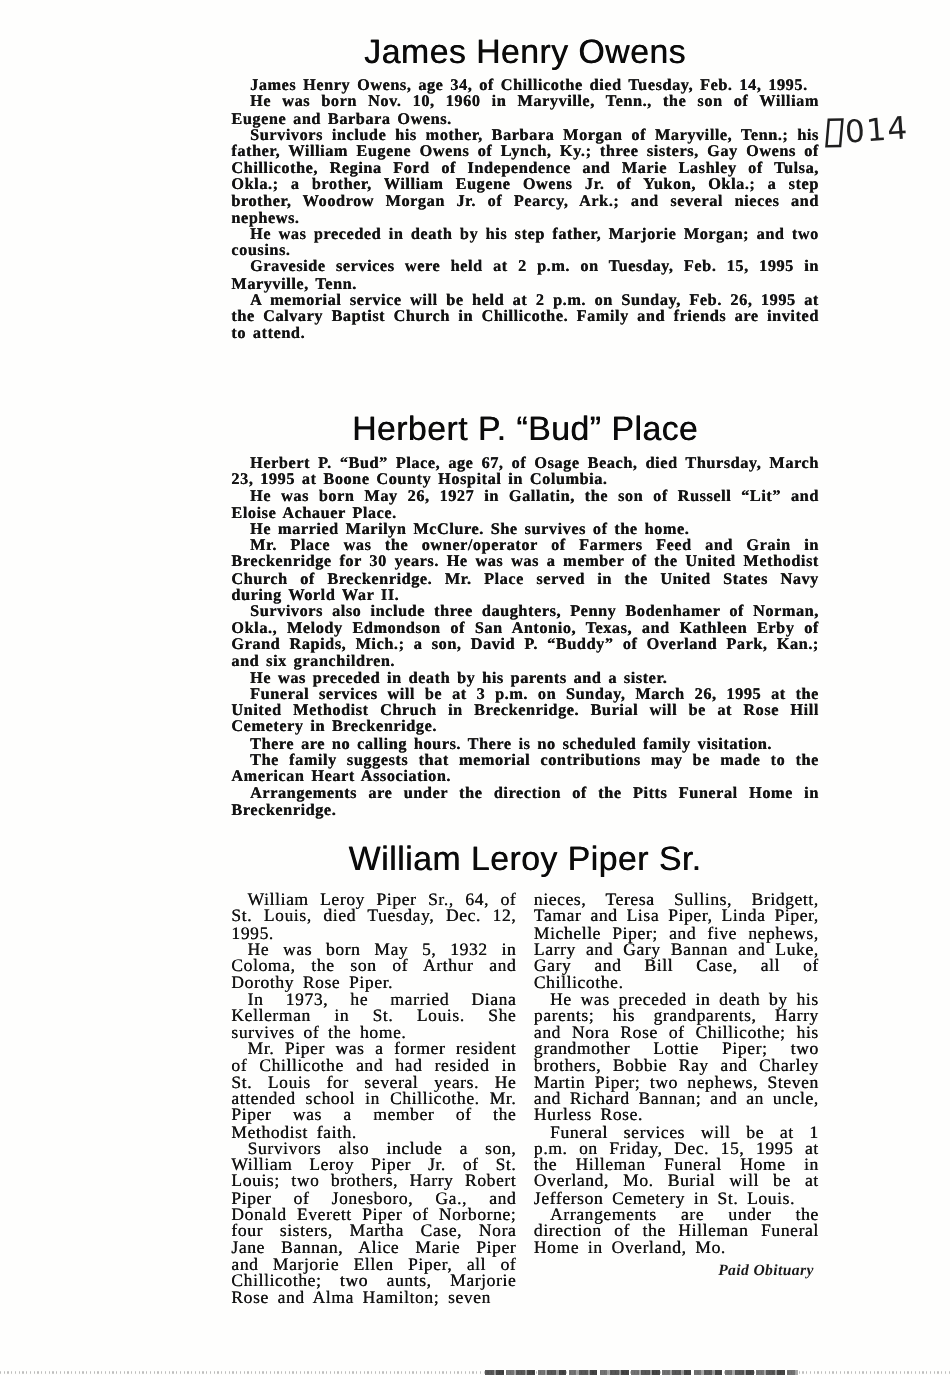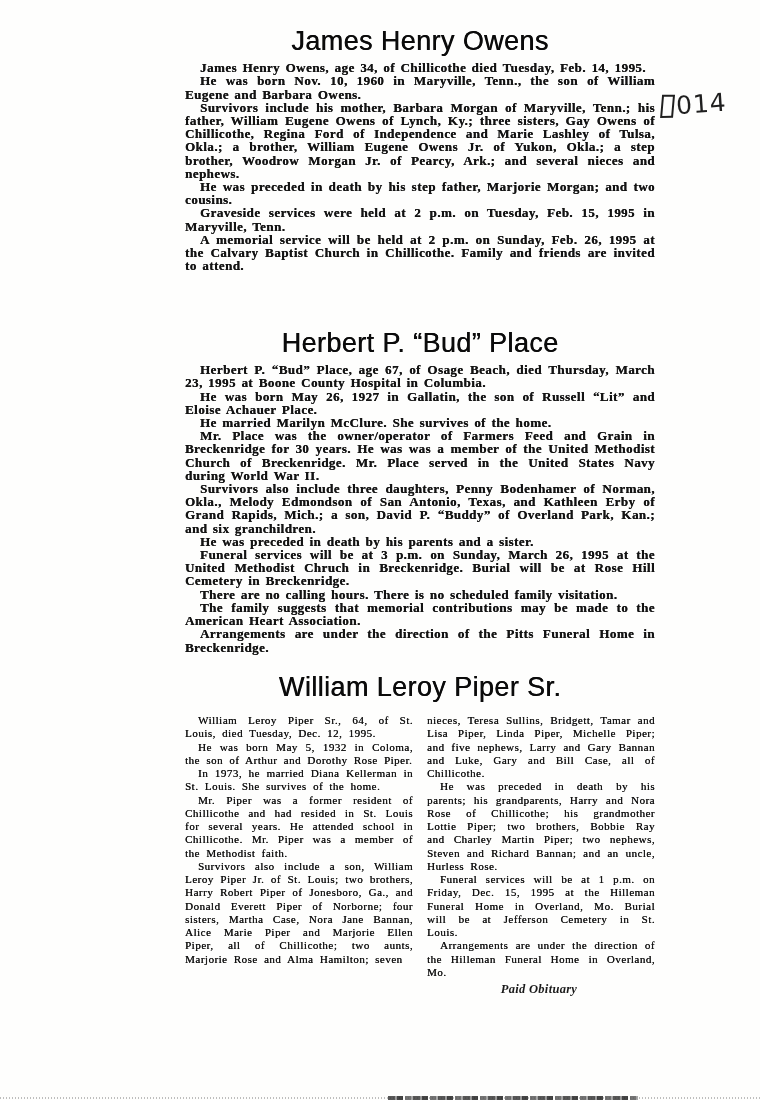--- a/index.html
+++ b/index.html
@@ -34,32 +34,32 @@
     text-indent:15px;
     color:#141414;
     letter-spacing:0.45px;
     word-spacing:1.8px;
     text-shadow:0.25px 0 0 #141414;
     font-weight:bold;
   }
   .columns { display:flex; gap:14px; }
   .col { width:228px; }
   .col p {
-    font-size:11px;
+    font-size:14px;
     line-height:13.25px;
     text-align:justify;
     text-indent:13px;
     color:#141414;
     letter-spacing:0.5px;
     word-spacing:3px;
     text-shadow:0.25px 0 0 #141414;
   }
   .col p.no-indent { text-indent:0; }
   .paid-obituary {
-    text-align:center;
+    text-align:right;
     font-style:italic;
     font-weight:bold;
     font-size:12.5px;
     color:#1a1a1a;
     margin-top:3px;
     padding-right:4px;
     letter-spacing:0.3px;
   }
   .handwriting {
     position:absolute;

